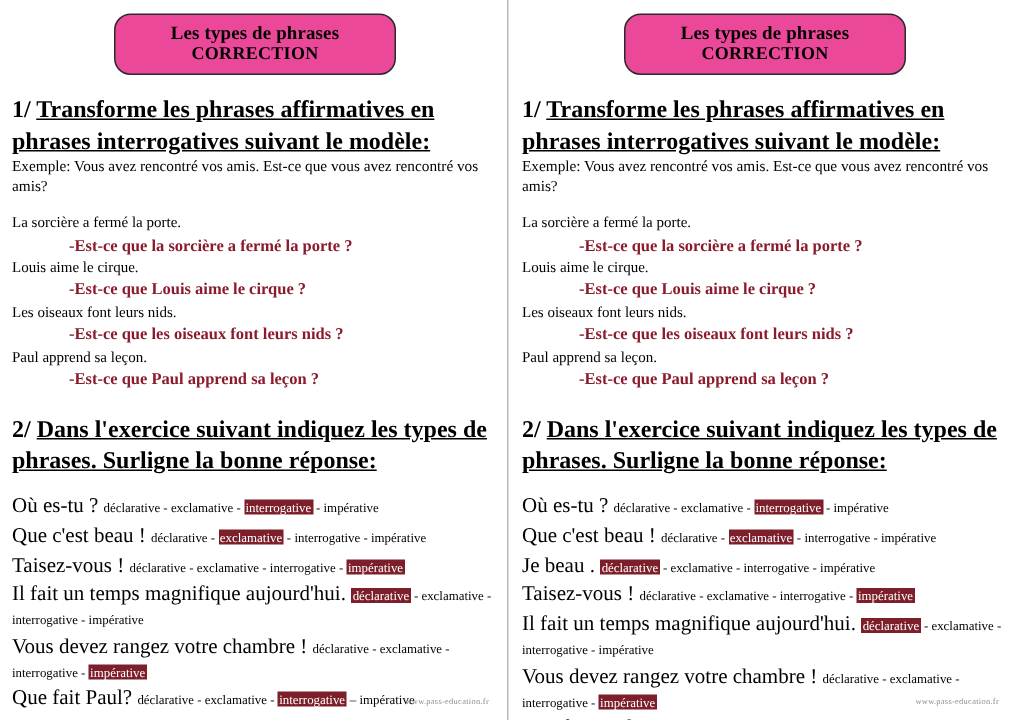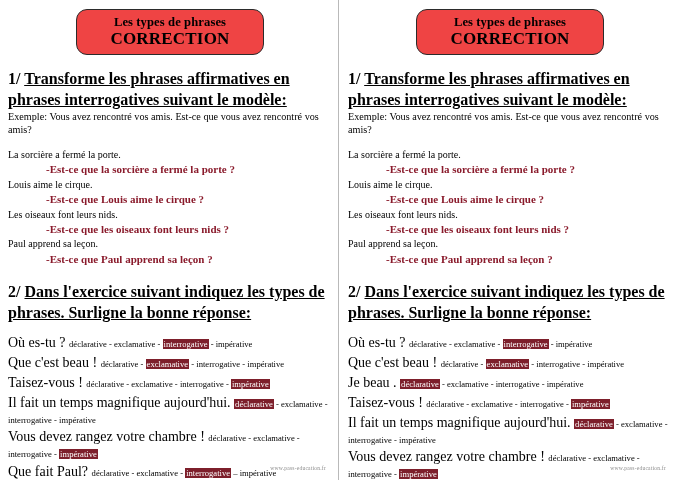--- a/index.html
+++ b/index.html
@@ -37,36 +37,36 @@
     box-sizing: border-box;
     padding: 0 8px 0 8px;
     position: relative;
   }
   .title-wrap {
     display: flex;
     justify-content: center;
     padding-top: 9px;
   }
   .title-box {
-    background: #ef4444;
+    background: #ec4899;
     border: 1.4px solid #2b2b2b;
     border-radius: 11px;
     width: 178px;
     padding: 5px 4px 6px 4px;
     text-align: center;
     line-height: 1.12;
   }
   .title-line1 {
     font-weight: bold;
     font-size: 12.6px;
     letter-spacing: 0.1px;
   }
   .title-line2 {
     font-weight: bold;
-    font-size: 17px;
+    font-size: 12px;
     letter-spacing: 0.2px;
   }
   .exercise {
     margin-top: 13px;
   }
   .ex-heading {
     font-weight: bold;
     font-size: 16px;
     line-height: 1.32;
     margin-bottom: 1px;

